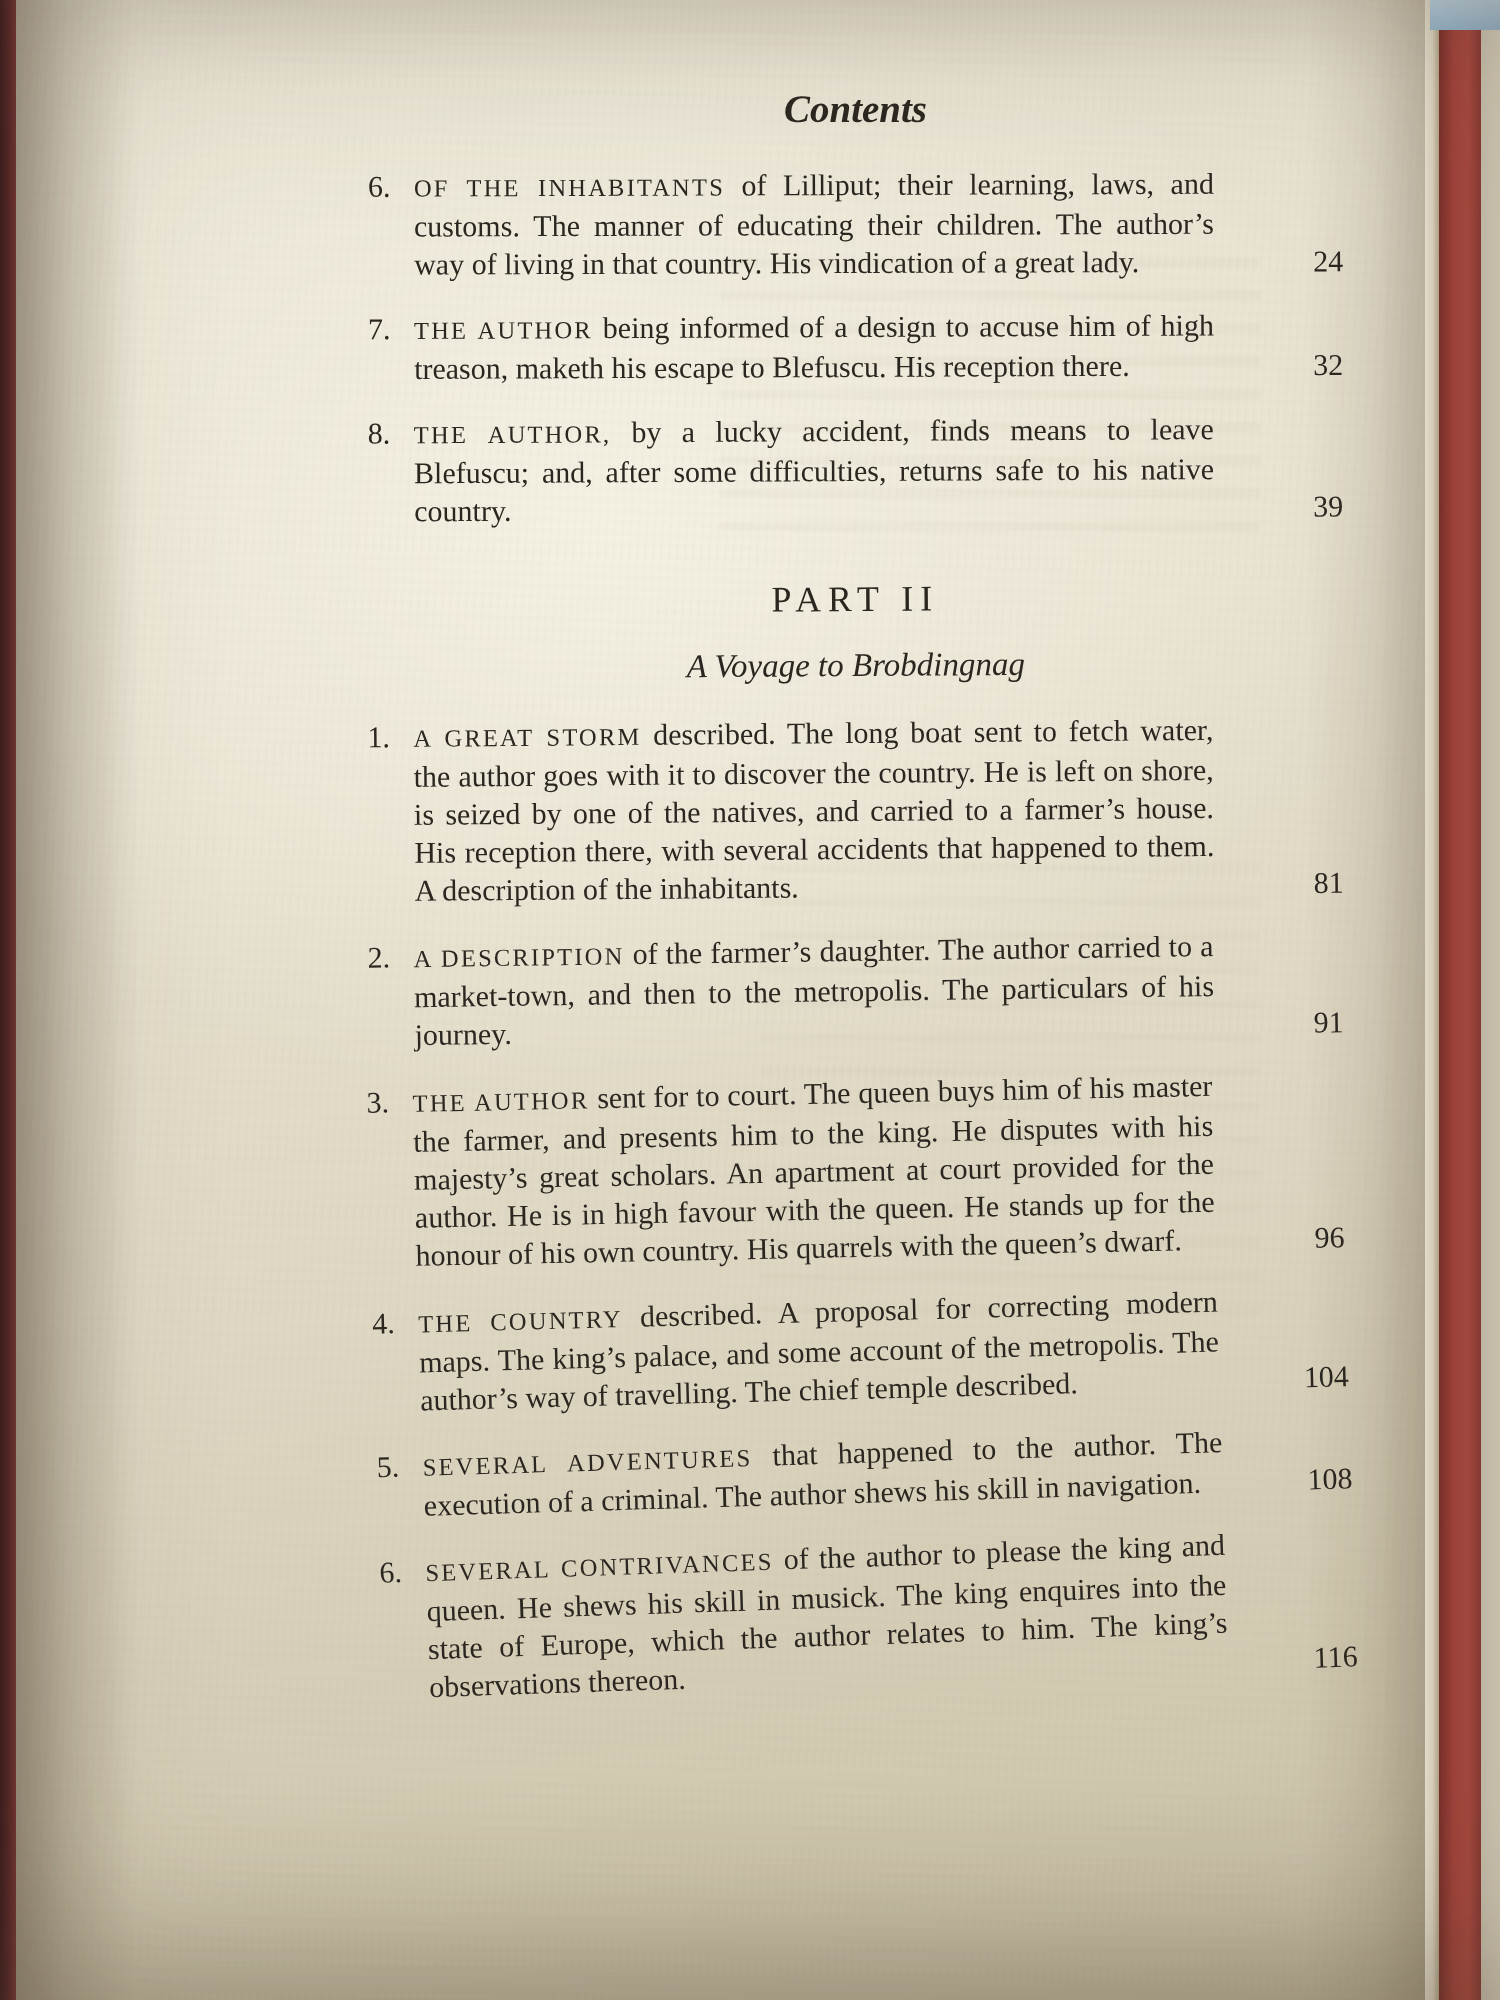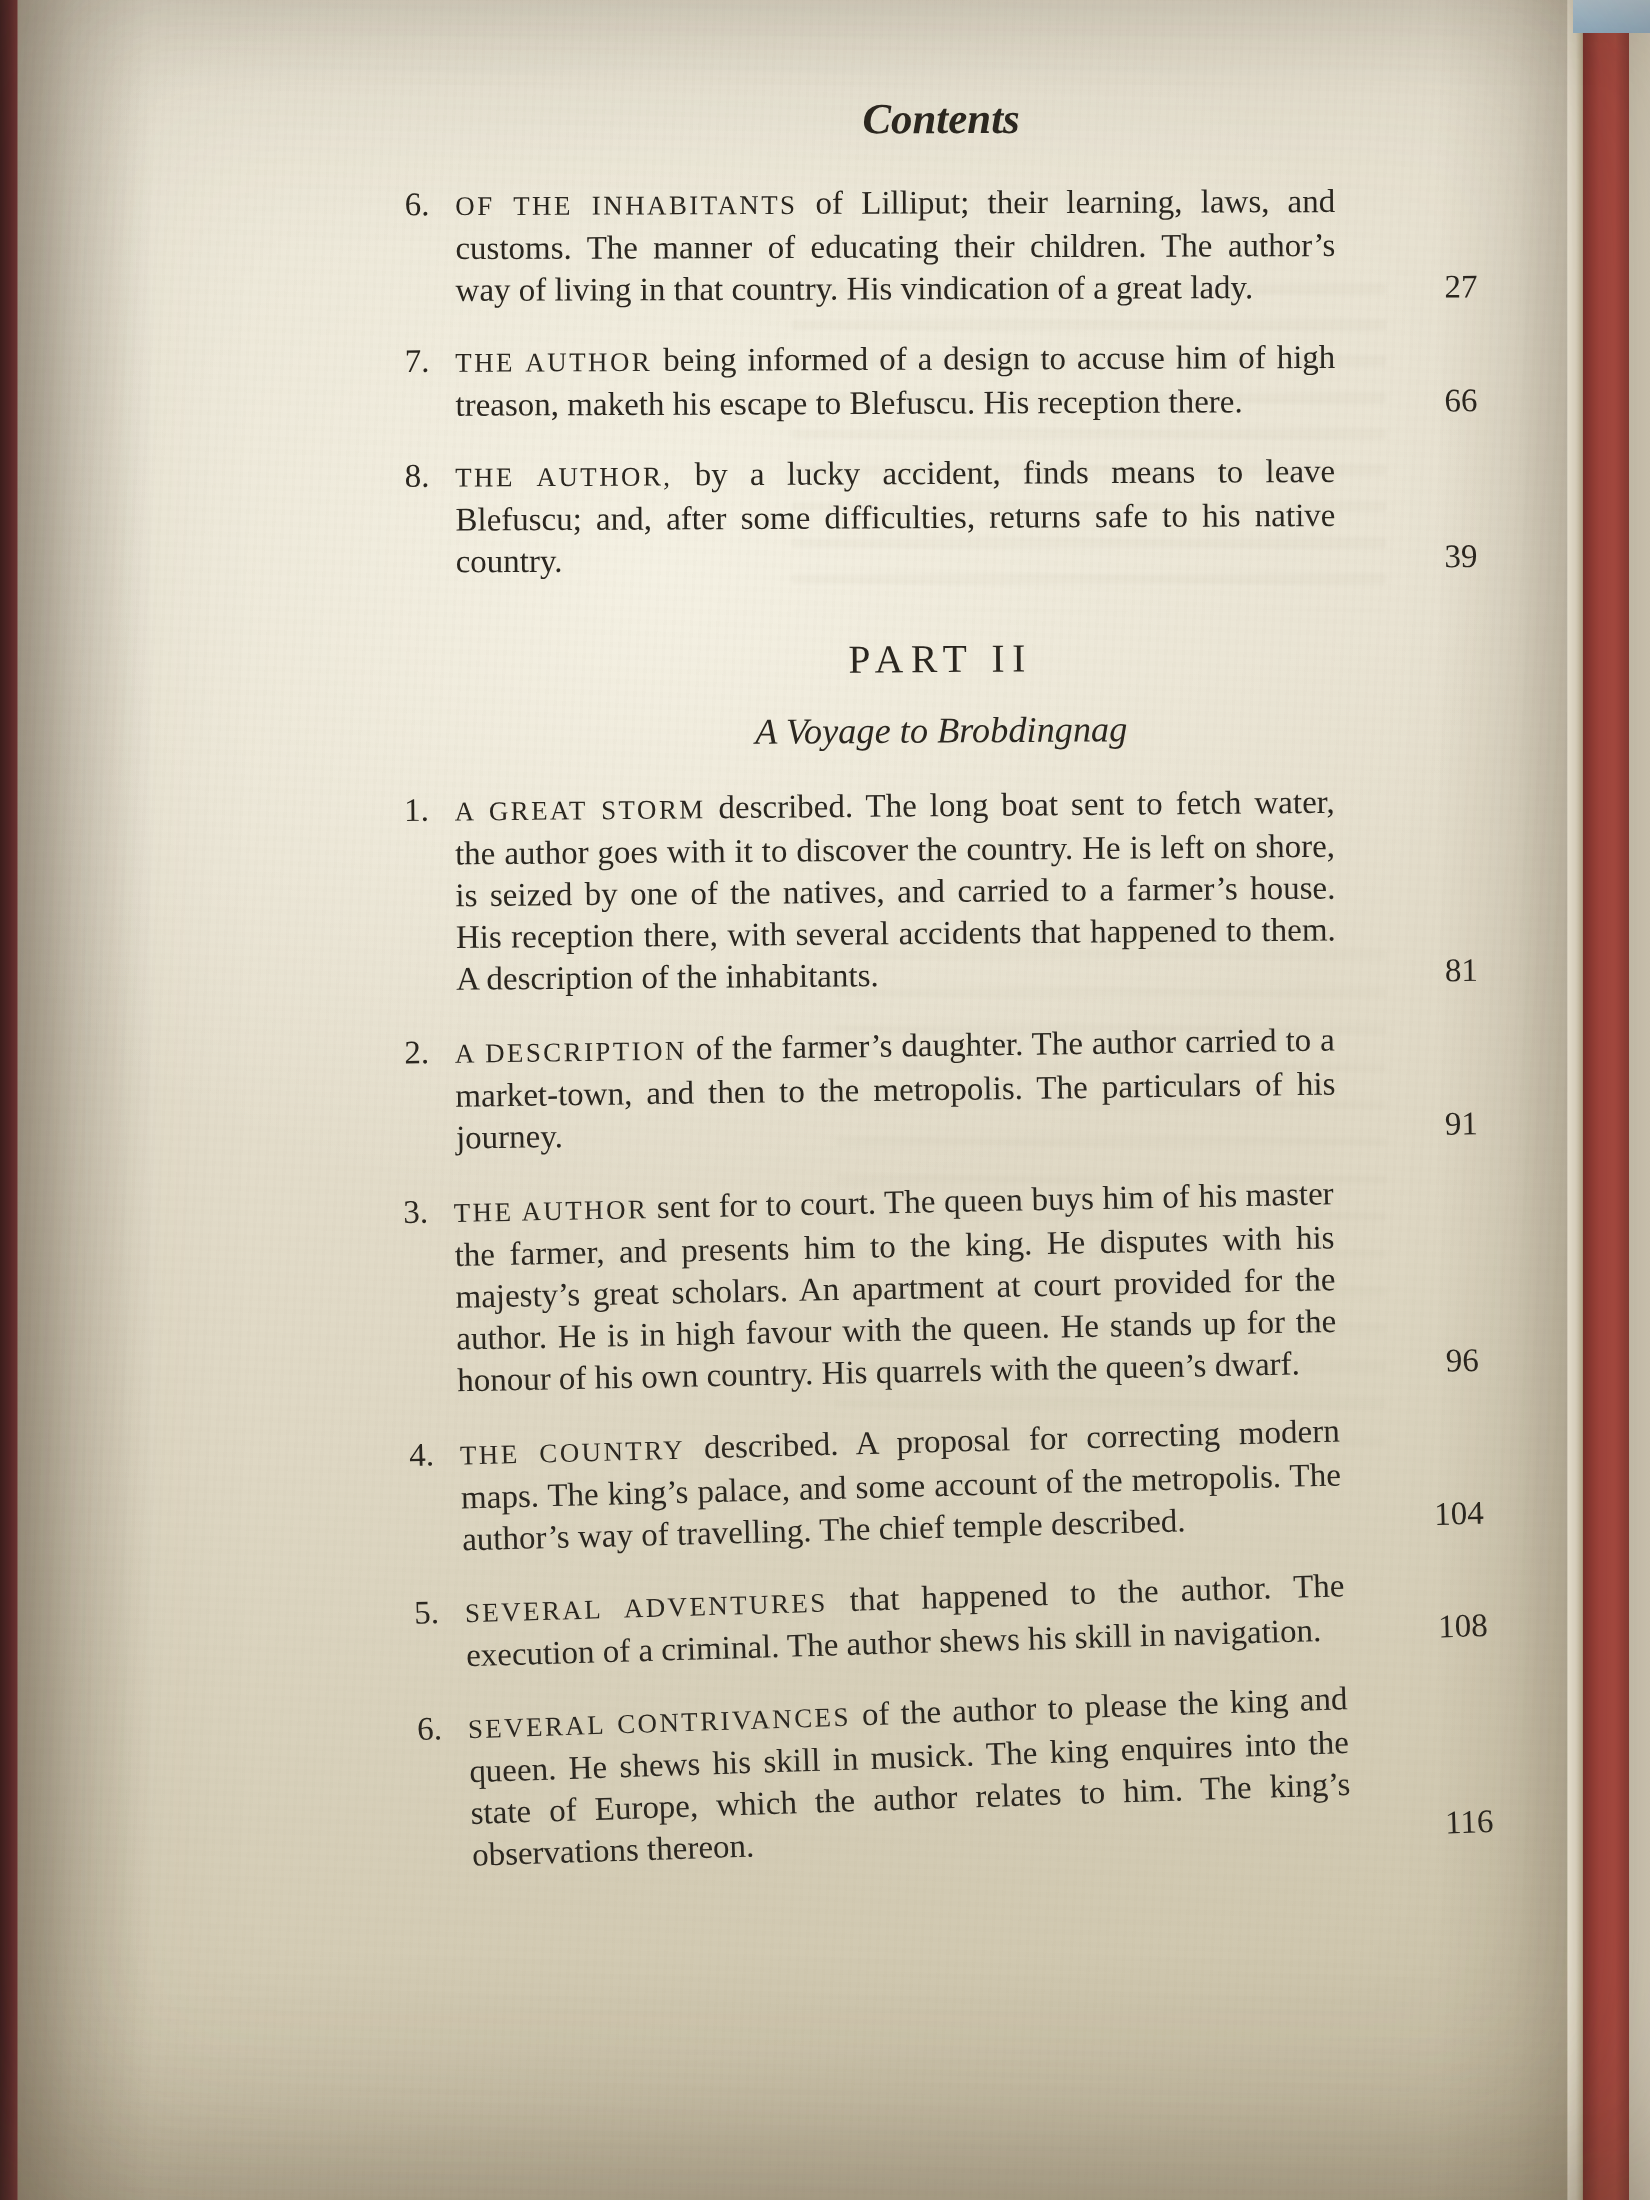--- a/index.html
+++ b/index.html
@@ -91,27 +91,27 @@
   <div class="layer outer-edge"></div>
   <div class="layer blue-corner"></div>
 
   <div class="content">
 
     <h1 class="title">Contents</h1>
 
     <div class="entry e-p1-0">
       <span class="num">6.</span>
       <span class="txt"><span class="lead">OF THE INHABITANTS</span><span> of Lilliput; their learning, laws, and customs. The manner of educating their children. The author’s way of living in that country. His vindication of a great lady.</span></span>
-      <span class="pg">27</span>
+      <span class="pg">24</span>
     </div>
 
     <div class="entry e-p1-1">
       <span class="num">7.</span>
       <span class="txt"><span class="lead">THE AUTHOR</span><span> being informed of a design to accuse him of high treason, maketh his escape to Blefuscu. His reception there.</span></span>
-      <span class="pg">66</span>
+      <span class="pg">32</span>
     </div>
 
     <div class="entry e-p1-2">
       <span class="num">8.</span>
       <span class="txt"><span class="lead">THE AUTHOR,</span><span> by a lucky accident, finds means to leave Blefuscu; and, after some difficulties, returns safe to his native country.</span></span>
       <span class="pg">39</span>
     </div>
 
     <div class="part-block">
       <div class="part-heading">PART II</div>

